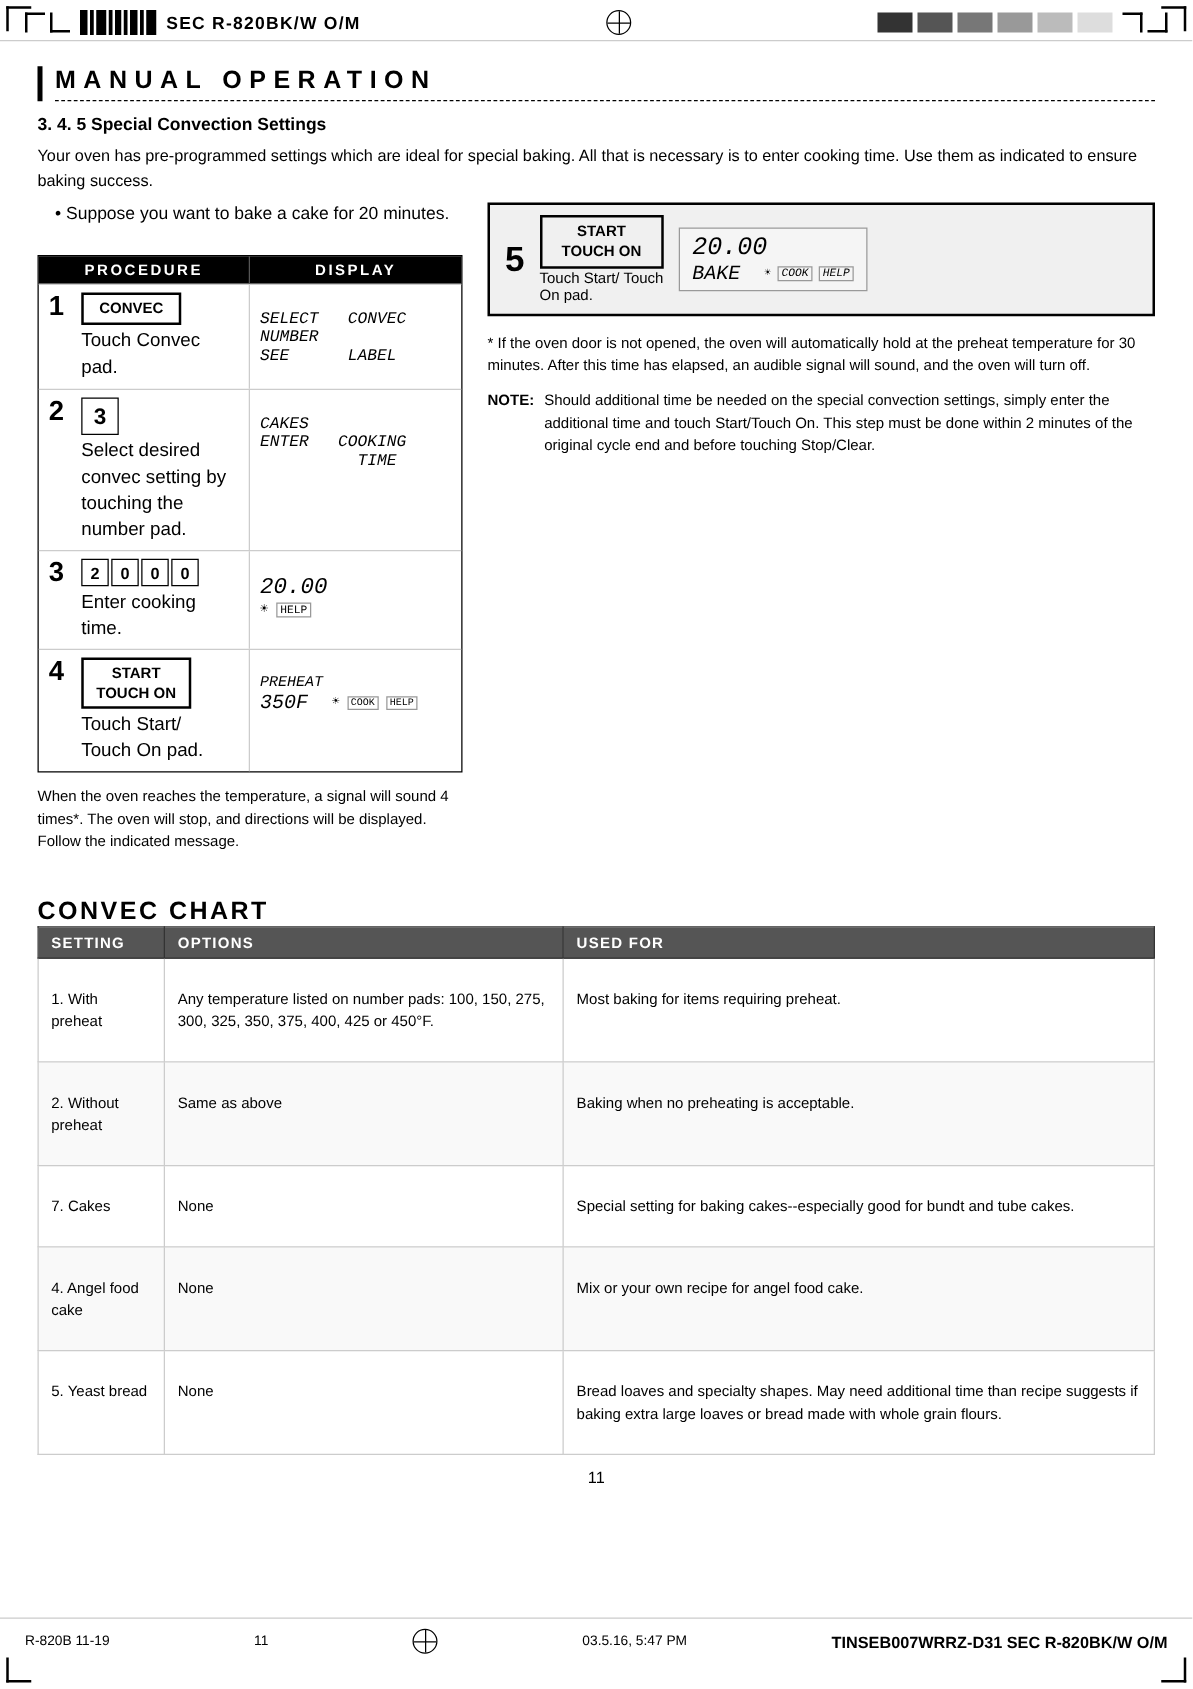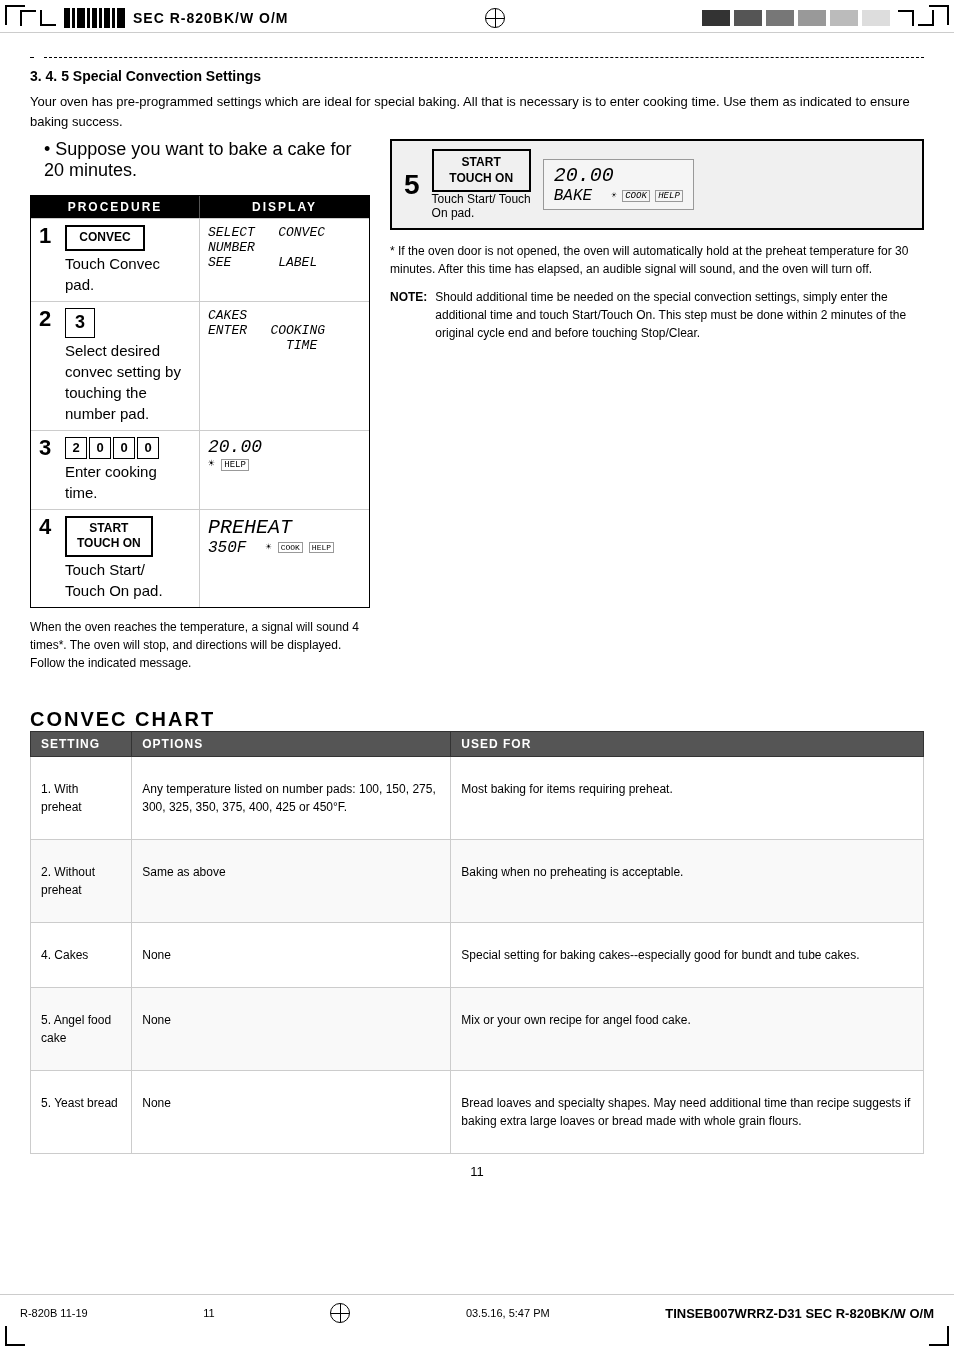--- a/index.html
+++ b/index.html
@@ -61,22 +61,22 @@
       font-size: 14px;
       margin-bottom: 8px;
     }
 
     .intro-text {
       font-size: 13px;
       margin-bottom: 8px;
       line-height: 1.5;
     }
     .bullet-text {
-      font-size: 18px;
-      margin-bottom: 14px;
+      font-size: 14px;
+      margin-bottom: 26px;
       padding-left: 14px;
     }
     .bullet-text::before {
       content: "• ";
     }
 
     
     .two-col {
       display: flex;
       gap: 20px;
@@ -339,21 +339,21 @@
     }
     .proc-step-left {
       display: flex;
       gap: 6px;
       align-items: flex-start;
       padding: 6px 8px;
       width: 50%;
       border-right: 1px solid #ccc;
     }
     .proc-step-right {
-      padding: 6px 8px;
+      padding: 19px 8px;
       width: 50%;
       font-family: 'Courier New', monospace;
       font-style: italic;
     }
 
   </style>
 </head>
 <body>
 
 <div class="page-corner top-left"></div>
@@ -399,20 +399,21 @@
     <div style="display:flex; gap:4px; align-items:center;">
       <div style="width:16px;height:16px;border-top:2px solid #000;border-right:2px solid #000;"></div>
       <div style="width:16px;height:16px;border-bottom:2px solid #000;border-right:2px solid #000;"></div>
     </div>
   </div>
 </div>
 
 <div class="main-content">
 
   <div class="section-header">
+    <span class="section-title">MANUAL   OPERATION</span>
     <div class="section-divider"></div>
   </div>
 
   <div class="subsection-title">3. 4. 5 Special Convection Settings</div>
 
   <p class="intro-text">Your oven has  pre-programmed settings which are ideal for special baking. All that is necessary is to enter cooking time. Use them as indicated to ensure baking success.</p>
 
   <div class="two-col">
 
     <div class="left-col">
@@ -478,21 +479,21 @@
             <span class="step-num">4</span>
             <div>
               <div class="btn-display">
                 <div>START</div>
                 <div>TOUCH ON</div>
               </div>
               <div class="step-label">Touch Start/<br>Touch On pad.</div>
             </div>
           </div>
           <div class="proc-step-right">
-            <div style="font-size:20px;">PREHEAT</div>
+            <div style="font-size:12px;">PREHEAT</div>
             <div style="font-size:16px;">350F &nbsp;<span style="font-size:10px; vertical-align:middle;">☀ <span style="border:1px solid #999; padding:0 2px; font-size:8px; font-style:normal;">COOK</span> <span style="border:1px solid #999; padding:0 2px; font-size:8px; font-style:normal;">HELP</span></span></div>
           </div>
         </div>
 
       </div>
 
       <p class="signal-text">When the oven reaches the temperature, a signal will sound 4 times*. The oven will stop, and directions will be displayed. Follow the indicated message.</p>
 
     </div>
 
@@ -549,26 +550,26 @@
             <td>1. With preheat</td>
             <td>Any temperature listed on number pads: 100, 150, 275, 300, 325, 350, 375, 400, 425 or 450°F.</td>
             <td>Most baking for items requiring preheat.</td>
           </tr>
           <tr>
             <td>2. Without preheat</td>
             <td>Same as above</td>
             <td>Baking when no preheating is acceptable.</td>
           </tr>
           <tr>
-            <td>4. Cakes</td>
+            <td>7. Cakes</td>
             <td>None</td>
             <td>Special setting for baking cakes--especially good for bundt and tube cakes.</td>
           </tr>
           <tr>
-            <td>5. Angel food cake</td>
+            <td>4. Angel food cake</td>
             <td>None</td>
             <td>Mix or your own recipe for angel food cake.</td>
           </tr>
           <tr>
             <td>5. Yeast bread</td>
             <td>None</td>
             <td>Bread loaves and specialty shapes. May need additional time than recipe suggests if baking extra large loaves or bread made with whole grain flours.</td>
           </tr>
         </tbody>
     </table>

